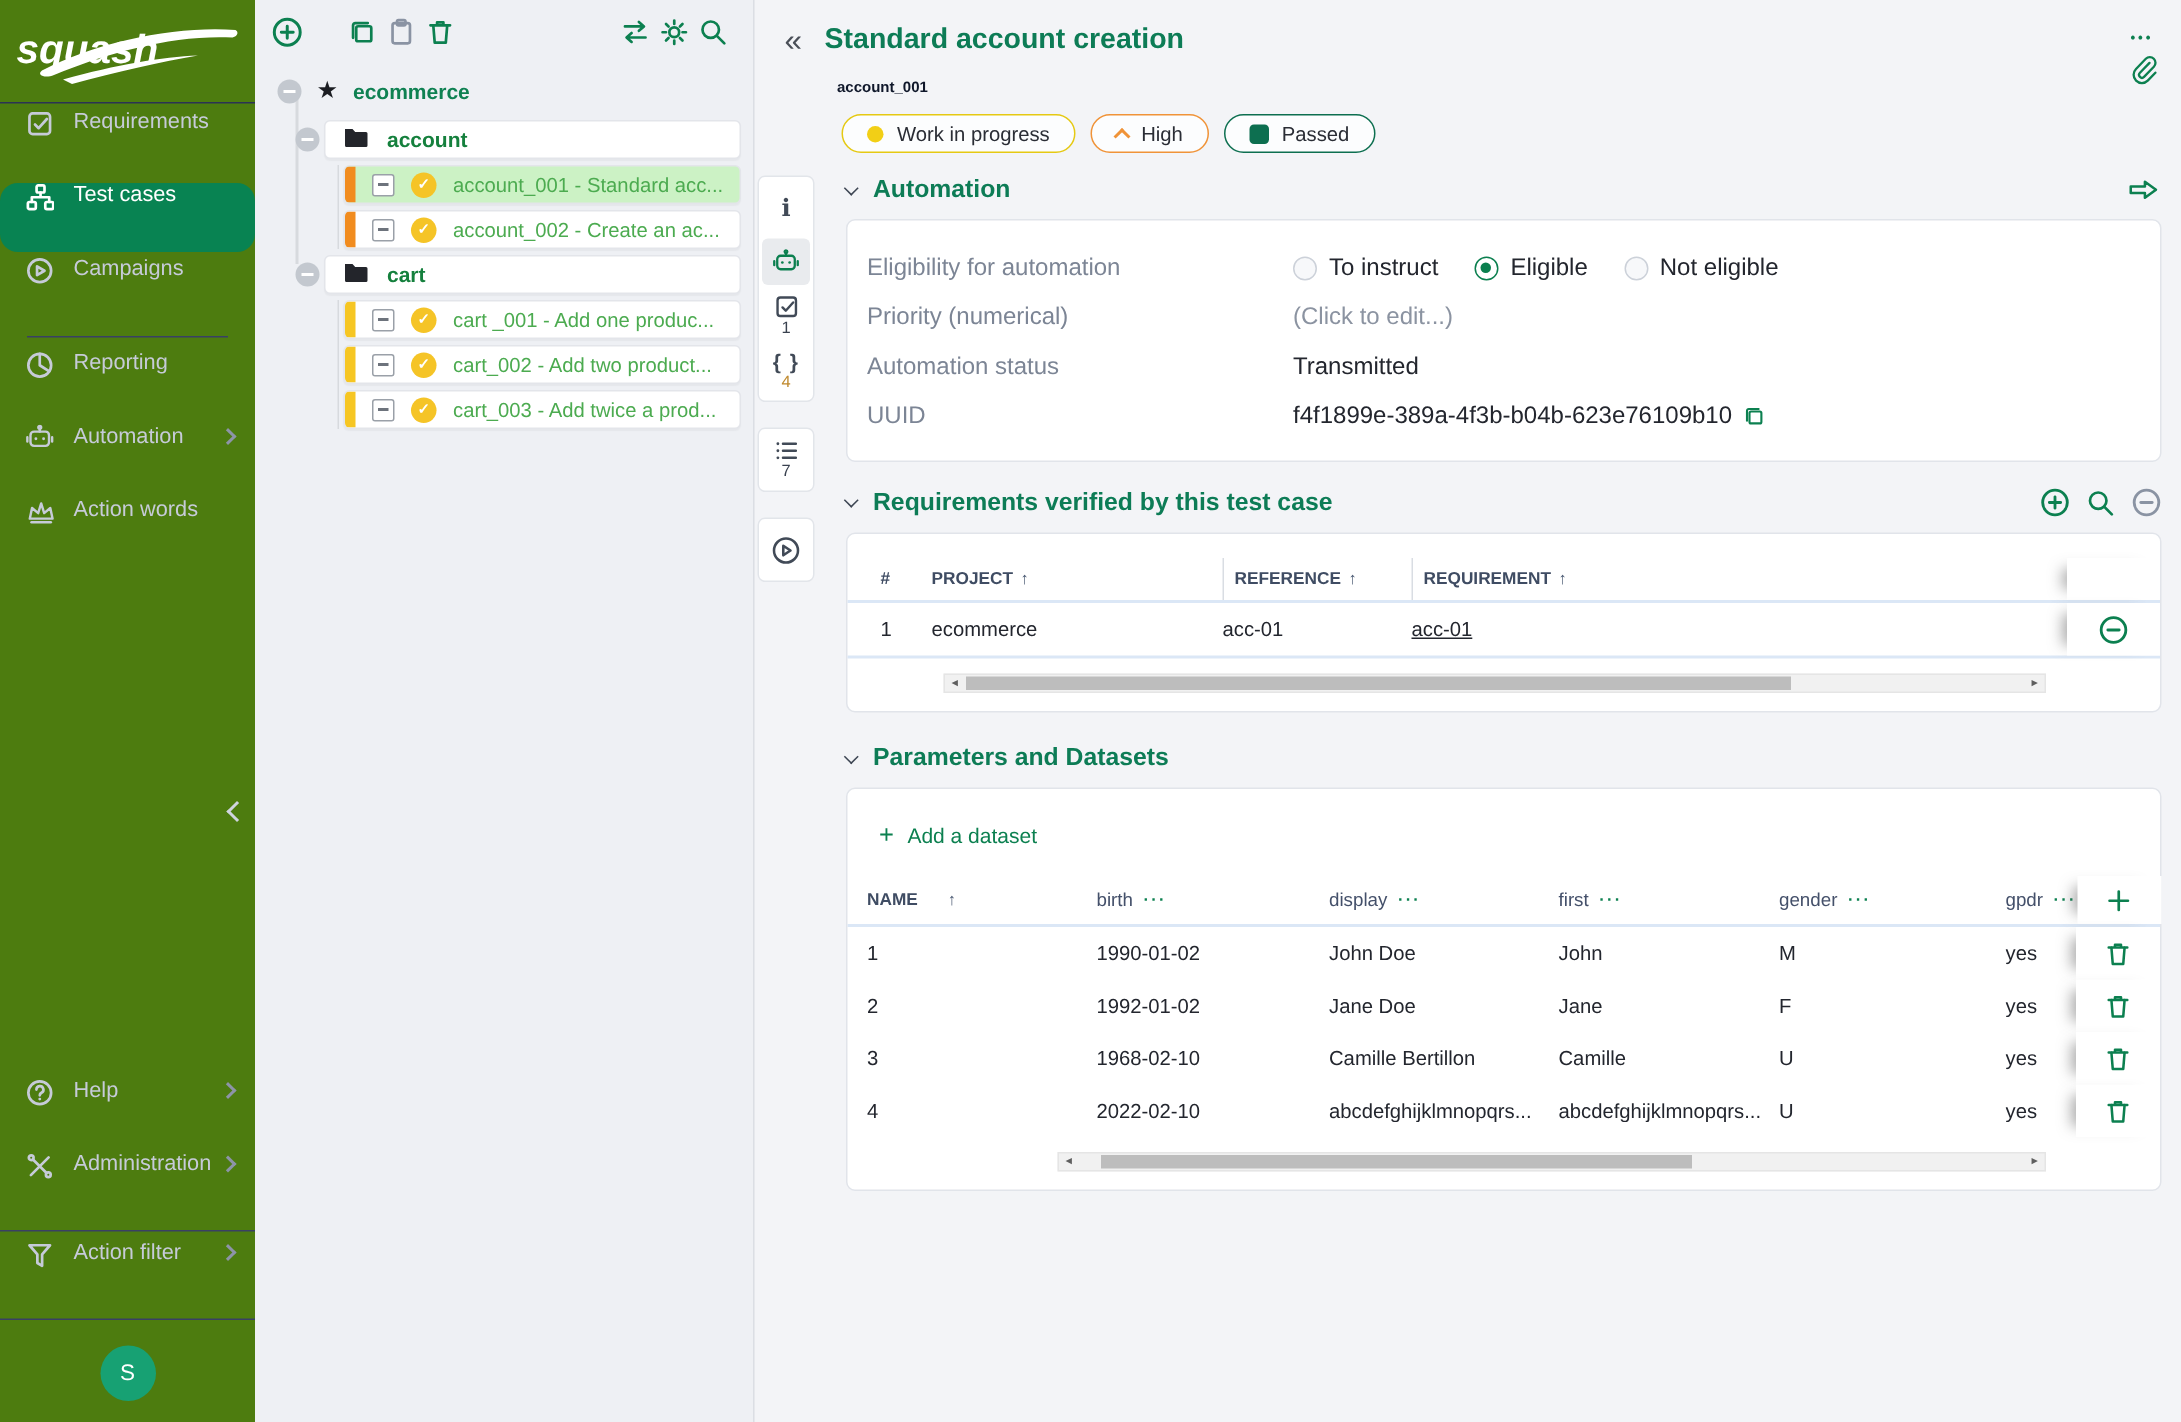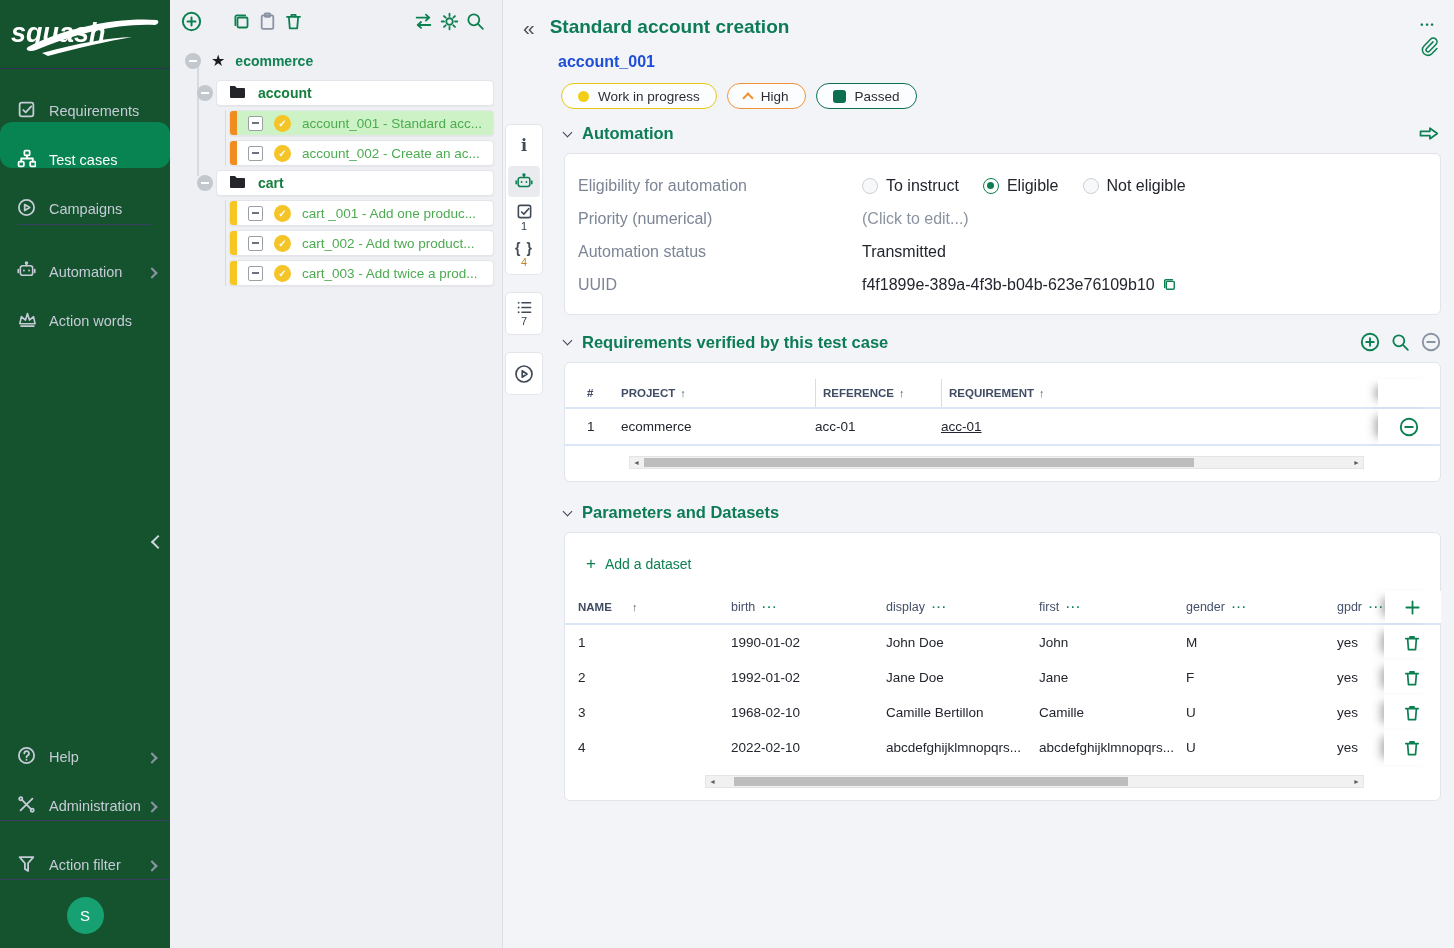--- a/index.html
+++ b/index.html
@@ -9,24 +9,24 @@
 
   
   svg.ic { fill:none; stroke:currentColor; stroke-width:1.7; stroke-linecap:round; stroke-linejoin:round; display:block; }
   .cv { display:inline-block; width:8px; height:8px; border-left:2px solid currentColor; border-bottom:2px solid currentColor; }
   .cv-down  { transform:rotate(-45deg); }
   .cv-right { transform:rotate(-135deg); }
   .cv-left  { transform:rotate(45deg); }
   .cv-up    { transform:rotate(135deg); }
 
   
-  .sidebar { width:170px; flex-shrink:0; background:#14532d; color:#c6cbd8; display:flex; flex-direction:column; position:relative; }
+  .sidebar { width:170px; flex-shrink:0; background:#4d7c0f; color:#c6cbd8; display:flex; flex-direction:column; position:relative; }
   .logo-box { height:69px; display:flex; align-items:center; padding-left:8px; border-bottom:1px solid #2b3254; }
   .nav { margin-top:4px; }
-  .nav-item { height:46px; display:flex; align-items:flex-end; gap:13px; padding-left:17px; font-size:14.5px; position:relative; cursor:pointer; margin-bottom:3px; }
+  .nav-item { height:46px; display:flex; align-items:flex-start; gap:13px; padding-left:17px; font-size:14.5px; position:relative; cursor:pointer; margin-bottom:3px; }
   .nav-item .nlabel { white-space:nowrap; }
   .nav-item.active { background:#088352; color:#fff;border-radius:12px; }
   .nav-item .chev-pos { position:absolute; right:14px; color:#8d94a8; }
   .nav-divider { height:1px; background:#394064; margin:7px 18px 9px 18px; }
   .nav-divider.full { margin:6px 0; }
   .collapse-btn { position:absolute; right:7px; top:533px; color:#cfd4de; cursor:pointer; }
   .collapse-btn .cv { width:10px; height:10px; }
   .sidebar-bottom { margin-top:auto; }
   .avatar-row { display:flex; justify-content:center; padding:11px 0 14px 0; }
   .avatar { width:37px; height:37px; border-radius:50%; background:#17a173; color:#fff; display:flex; align-items:center; justify-content:center; font-size:15px; }
@@ -60,21 +60,21 @@
   .case-label { overflow:hidden; text-overflow:clip; }
 
   
   .content { flex:1; min-width:0; display:flex; flex-direction:column; padding:0 13px 0 2px; position:relative; }
   .content-header { padding:16px 0 0 18px; }
   .title-row { display:flex; align-items:center; gap:15px; }
   .back-ic { font-size:21px; color:#4a4f58; line-height:1; cursor:pointer; }
   .page-title { color:#0d7c56; font-size:19px; font-weight:700; }
   .header-actions { position:absolute; right:16px; top:20px; display:flex; flex-direction:column; align-items:center; gap:5px; color:#0c8050; }
   .more-dots { font-size:9px; letter-spacing:2px; font-weight:700; cursor:pointer; }
-  .ref-name { margin:15px 0 0 35px; font-weight:700; font-size:16px; color:#1d4ed8; }
+  .ref-name { margin:15px 0 0 35px; font-weight:700; font-size:10px; color:#0f172a; }
   .badges { display:flex; gap:10px; margin:12px 0 0 38px; }
   .badge { height:26px; border-radius:14px; border:1px solid; background:#fcfdfe; display:flex; align-items:center; gap:9px; padding:0 16px; font-size:13.5px; color:#2a2d35; }
   .badge.wip { border-color:#e5c913;justify-content:flex-end; }
   .b-dot { width:11px; height:11px; border-radius:50%; background:#f2cf16; }
   .badge.high { border-color:#f09338; }
   .badge.high .cv { color:#f09338; width:8px; height:8px; border-width:2.5px; margin-top:3px; }
   .badge.passed { border-color:#0d6f50; }
   .b-sq { width:13px; height:13px; border-radius:3px; background:#0d6f50; }
 
   .content-body { display:flex; margin-top:15px; flex:1; min-height:0; }
@@ -178,20 +178,29 @@
       <div class="nav-item">
         <span>
             <svg class="ic" width="19" height="19" viewBox="0 0 18 18">
               <circle cx="9" cy="9" r="7.2"></circle>
               <path d="M7.3 6.2L12 9l-4.7 2.8z"></path>
             </svg>
           </span>
         <span class="nlabel">Campaigns</span>
       </div>
       <div class="nav-divider"></div>
+      <div class="nav-item">
+        <span>
+            <svg class="ic" width="19" height="19" viewBox="0 0 18 18">
+              <circle cx="9" cy="9" r="7.2"></circle>
+              <path d="M9 1.8V9l6 3.8"></path>
+            </svg>
+          </span>
+        <span class="nlabel">Reporting</span>
+      </div>
       <div class="nav-item">
         <span>
             <svg class="ic" width="19" height="19" viewBox="0 0 20 20">
               <circle cx="10" cy="2" r="1"></circle>
               <path d="M10 3.2V5"></path>
               <rect x="3.5" y="5" width="13" height="10" rx="2.5"></rect>
               <path d="M1.3 9v3M18.7 9v3"></path>
               <circle cx="7.3" cy="10" r="1" fill="currentColor" stroke="none"></circle>
               <circle cx="12.7" cy="10" r="1" fill="currentColor" stroke="none"></circle>
             </svg>

